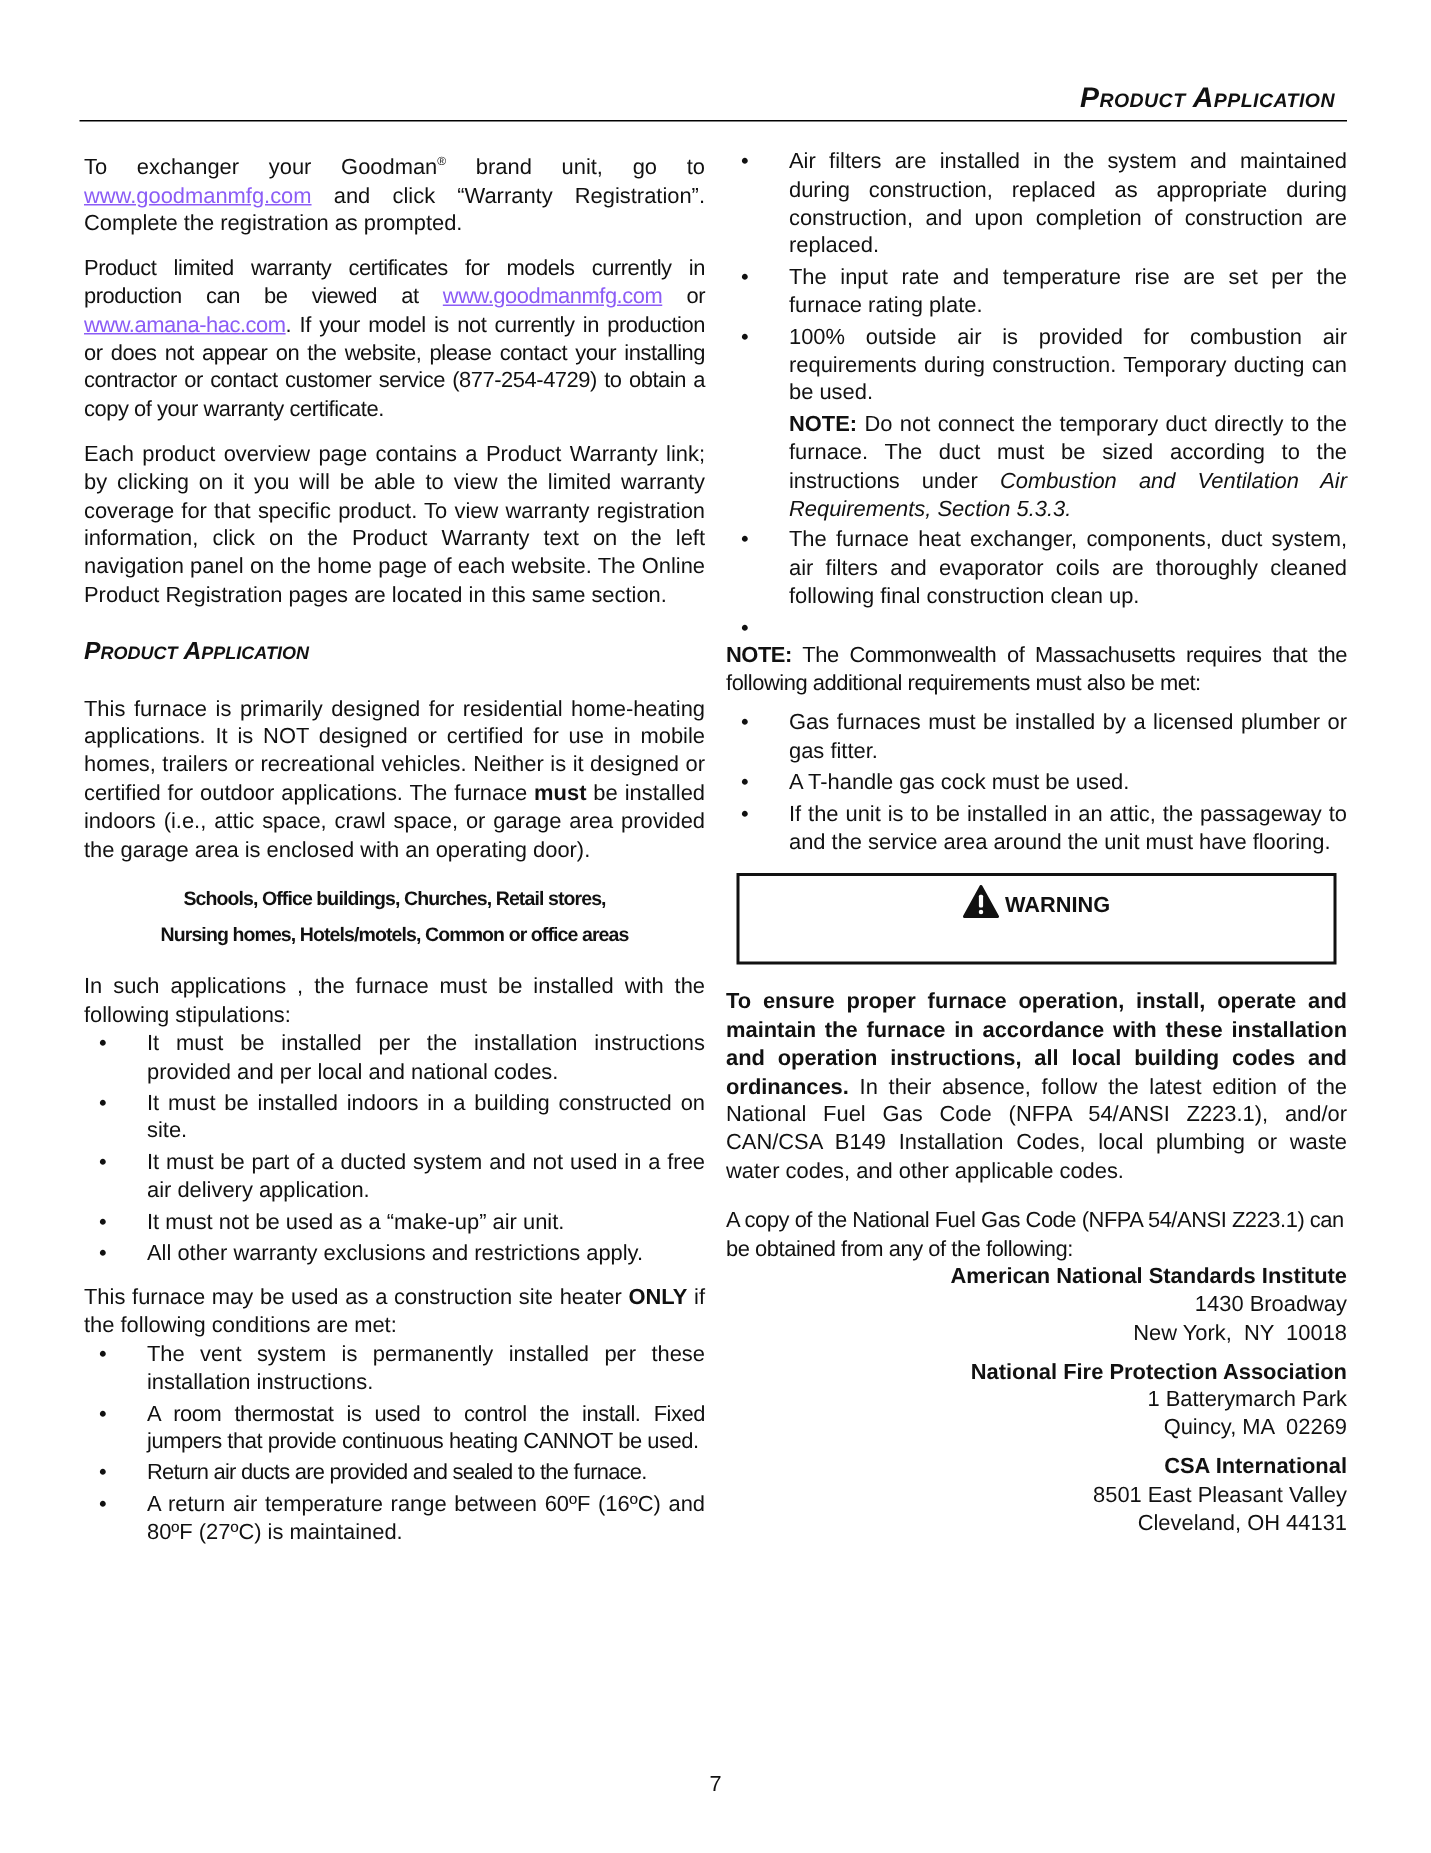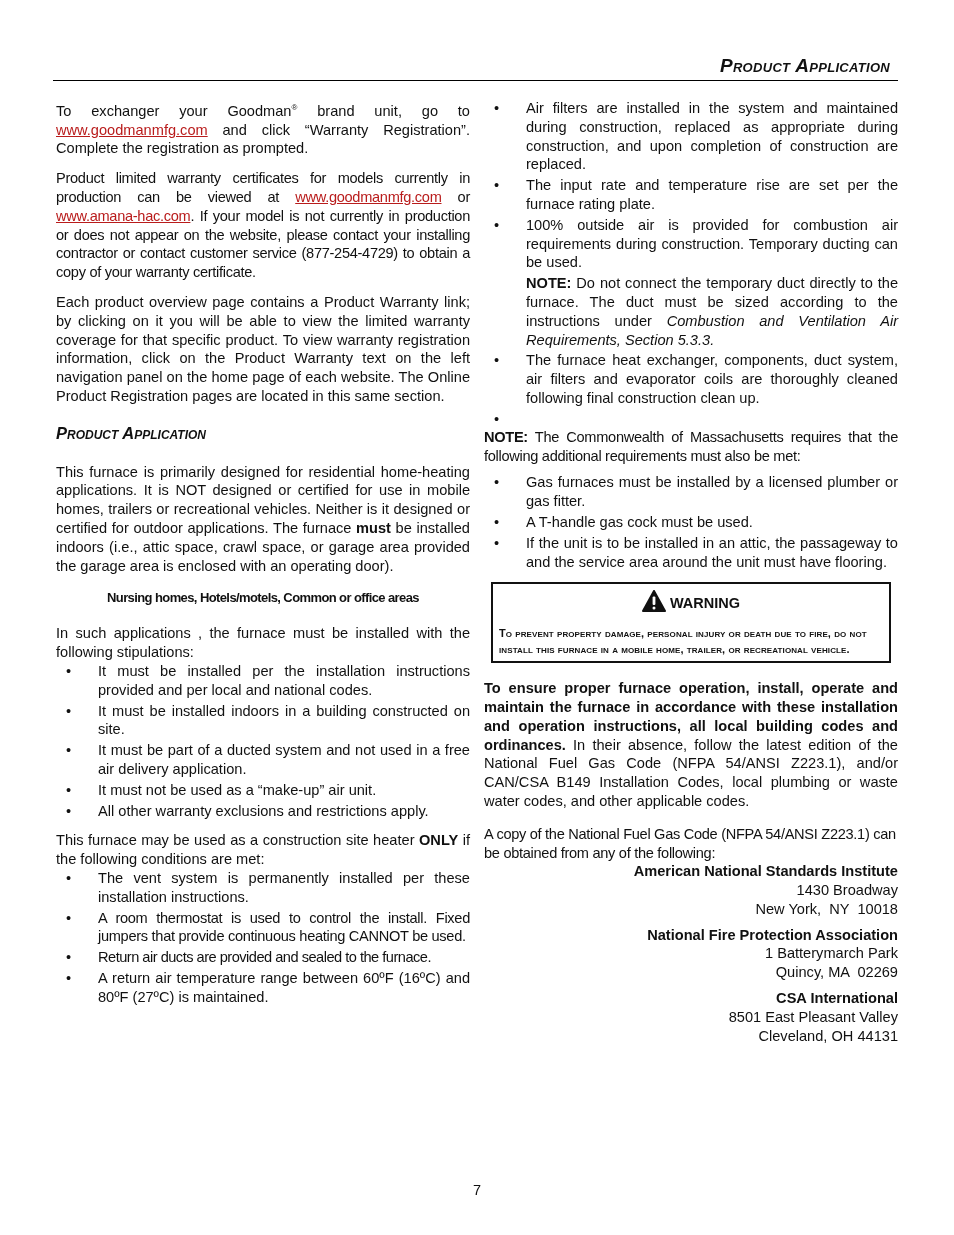--- a/index.html
+++ b/index.html
@@ -5,31 +5,31 @@
   html, body { margin: 0; padding: 0; background: #ffffff; }
   body { width: 954px; height: 1235px; position: relative; overflow: hidden;
          font-family: "Liberation Sans", sans-serif; color: #111; }
   .header-title { position: absolute; right: 64px; top: 55px; font-size: 19px;
                   font-weight: bold; font-style: italic; font-variant: small-caps; letter-spacing: 0.3px; }
   .header-rule { position: absolute; left: 53px; top: 80px; width: 845px; height: 1px; background: #000; }
   .col { position: absolute; top: 99px; font-size: 14.6px; line-height: 18.8px; }
   .col-left { left: 56px; width: 414px; }
   .col-right { left: 484px; width: 414px; }
   p { margin: 0 0 11px 0; text-align: justify; }
-  a { color: #b91c1c; text-decoration: underline; }
+  a { color: #8b5cf6; text-decoration: underline; }
   .section-heading { font-size: 16.5px; font-weight: bold; font-style: italic; font-variant: small-caps;
                      margin: 18px 0 20px 0; }
   .center-bold { text-align: center; font-weight: bold; font-size: 13px; letter-spacing: -0.6px; line-height: 24px; margin: 0 0 14px 0; }
   ul.bul { list-style: none; margin: 0 0 11px 0; padding: 0; }
   ul.bul li { position: relative; padding-left: 42px; margin-bottom: 2px; text-align: justify; }
   ul.bul li .dot { position: absolute; left: 10px; top: 0; }
   .col-right ul.bul li { padding-left: 42px; }
   .note-label { font-weight: bold; }
   .sub-note { padding-left: 42px; margin: 0 0 2px 0; text-align: justify; }
-  .warning-box { border: 2px solid #111; margin: 10px 7px 16px 7px; padding: 6px 6px 4px 6px; }
+  .warning-box { border: 2px solid #111; margin: 10px 7px 16px 7px; padding: 6px 6px 15px 6px; }
   .warning-head { display: flex; align-items: center; justify-content: center; gap: 4px; font-weight: bold; font-size: 14.5px; margin-bottom: 8px; }
   .warning-text { font-size: 11px; font-weight: bold; font-variant: small-caps; line-height: 16px; text-align: left; letter-spacing: 0.1px; }
   .bold { font-weight: bold; }
   .addr { text-align: right; margin-bottom: 7px; }
   .addr .org { font-weight: bold; }
   .page-number { position: absolute; left: 0; width: 954px; top: 1182px; text-align: center; font-size: 14.5px; }
 </style>
 </head>
 <body>
 
@@ -44,20 +44,21 @@
     <span>Product limited warranty certificates for models currently in production can be viewed at </span><a href="#">www.goodmanmfg.com</a><span> or </span><a href="#">www.amana-hac.com</a><span>.  If your model is not currently in production or does not appear on the website, please contact your installing contractor or contact customer service (877-254-4729) to obtain a copy of your warranty certificate.</span>
   </p>
   <p>Each product overview page contains a Product Warranty link; by clicking on it you will be able to view the limited warranty coverage for that specific product. To view warranty registration information, click on the Product Warranty text on the left navigation panel on the home page of each website. The Online Product Registration pages are located in this same section.</p>
 
   <div class="section-heading">Product Application</div>
 
   <p>
     <span>This furnace is primarily designed for residential home-heating applications.  It is NOT designed or certified for use in mobile homes, trailers or recreational vehicles.  Neither is it designed or certified for outdoor applications.  The furnace </span><span class="bold">must</span><span> be installed indoors (i.e., attic space, crawl space, or garage area provided the garage area is enclosed with an operating door).</span>
   </p>
   <div class="center-bold">
+    <div>Schools, Office buildings, Churches, Retail stores,</div>
     <div>Nursing homes, Hotels/motels, Common or office areas</div>
   </div>
 
   <p style="margin-bottom:0">In such applications , the furnace must be installed with the following stipulations:</p>
   <ul class="bul">
     <li><span class="dot">•</span><span>It must be installed per the installation instructions provided and per local and national codes.</span></li>
     <li><span class="dot">•</span><span>It must be installed indoors in a building constructed on site.</span></li>
     <li><span class="dot">•</span><span>It must be part of a ducted system and not used in a free air delivery application.</span></li>
     <li><span class="dot">•</span><span>It must not be used as a “make-up” air unit.</span></li>
     <li><span class="dot">•</span><span>All other warranty exclusions and restrictions apply.</span></li>
@@ -101,21 +102,20 @@
     <div class="warning-head">
       <span>
         <svg width="24" height="22" viewBox="0 0 24 22">
           <path d="M12 1 L23 21 L1 21 Z" fill="#111" stroke="#111" stroke-linejoin="round" stroke-width="2"></path>
           <rect x="10.6" y="6.5" width="2.8" height="8.5" rx="1" fill="#fff"></rect>
           <circle cx="12" cy="18" r="1.5" fill="#fff"></circle>
         </svg>
       </span>
       <span>WARNING</span>
     </div>
-    <div class="warning-text">To prevent property damage, personal injury or death due to fire, do not install this furnace in a mobile home, trailer, or recreational vehicle.</div>
   </div>
 
   <p style="margin-bottom:14px">
     <span class="bold">To ensure proper furnace operation, install, operate and maintain the furnace in accordance with these installation and operation instructions, all local building codes and ordinances.</span><span>  In their absence, follow the latest edition of the National Fuel Gas Code (NFPA 54/ANSI Z223.1), and/or CAN/CSA B149 Installation Codes, local plumbing or waste water codes, and other applicable codes.</span>
   </p>
 
   <p style="margin-bottom:0; letter-spacing:-0.3px; text-align:left">A copy of the National Fuel Gas Code (NFPA 54/ANSI Z223.1) can be obtained from any of the following:</p>
   <div class="addr">
     <div class="org">American National Standards Institute</div>
     <div>1430 Broadway</div>

